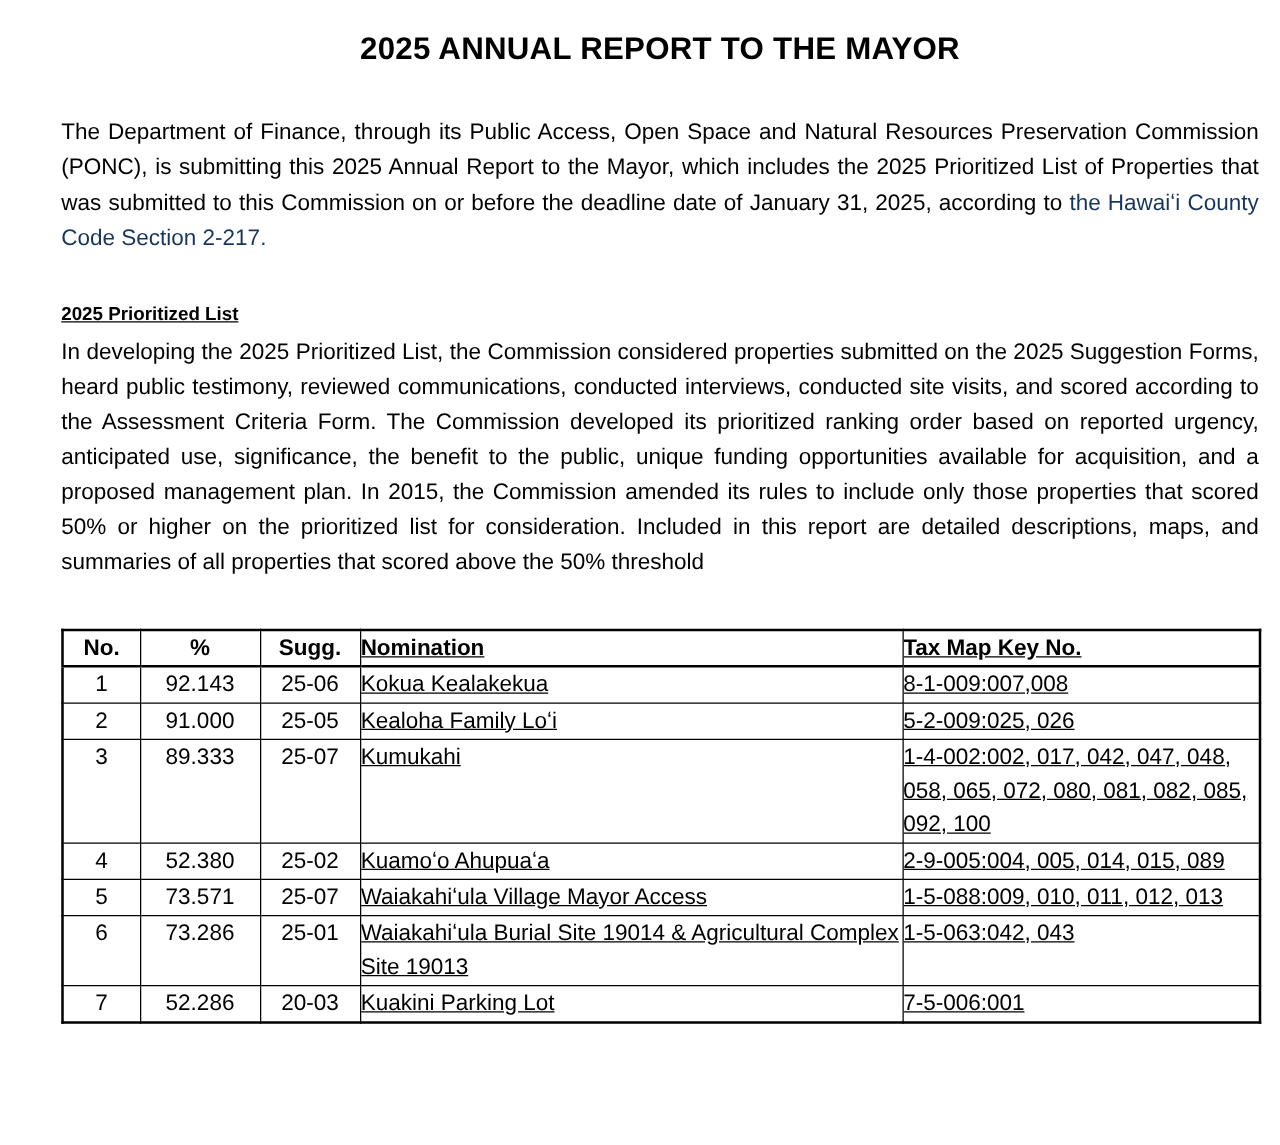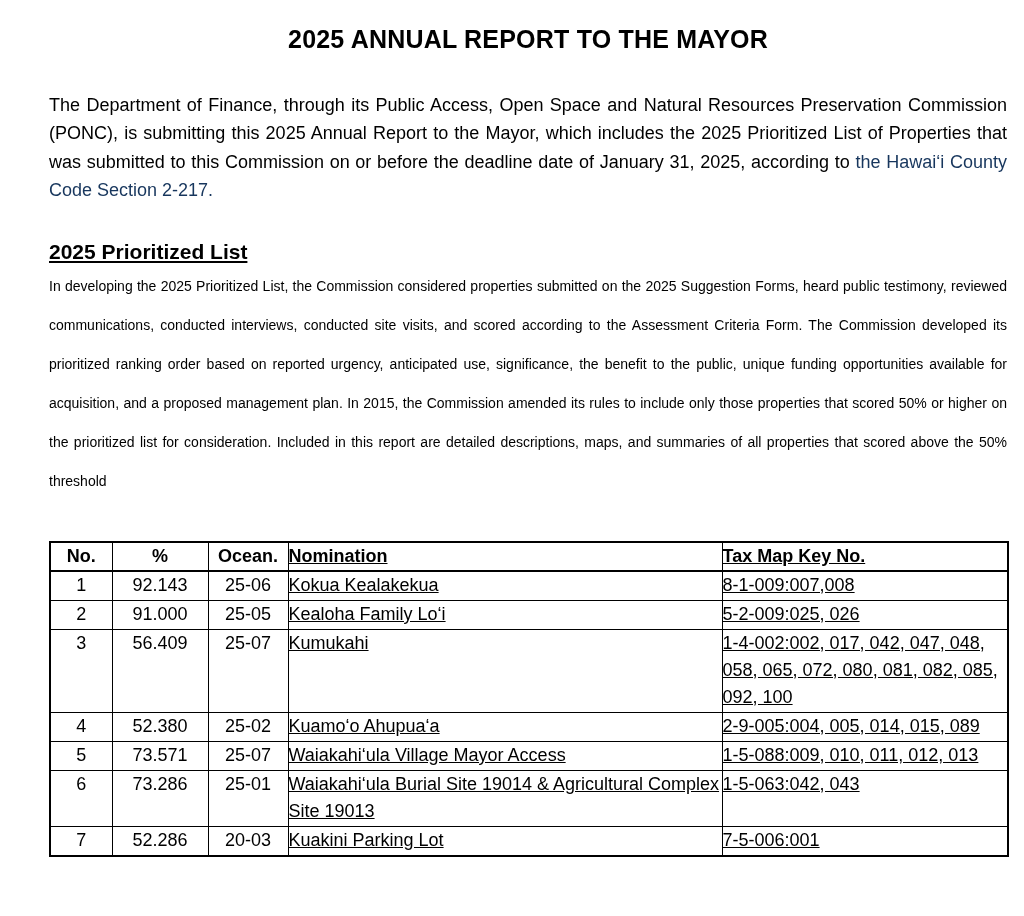--- a/index.html
+++ b/index.html
@@ -31,29 +31,29 @@
     line-height: 28.4px;
     text-align: justify;
   }
   .code-link {
     color: #17365d;
     text-decoration: none;
     cursor: pointer;
   }
   .section-heading {
     margin: 34px 0 0 0;
-    font-size: 21px;
+    font-size: 15px;
     font-weight: bold;
     text-decoration: underline;
     line-height: 26px;
   }
   .section-para {
     margin: 2px 0 0 0;
-    font-size: 14px;
-    line-height: 39px;
+    font-size: 18px;
+    line-height: 28px;
     text-align: justify;
   }
   table.priority-table {
     margin-top: 40px;
     border-collapse: collapse;
     width: 958px;
     table-layout: fixed;
     border: 2px solid #000;
     font-size: 18px;
   }
@@ -102,21 +102,21 @@
       <col class="col-no">
         <col class="col-pct">
         <col class="col-sugg">
         <col class="col-nom">
         <col class="col-tmk">
     </colgroup>
     <thead>
       <tr>
         <th>No.</th>
         <th>%</th>
-        <th>Ocean.</th>
+        <th>Sugg.</th>
         <th class="cell-left">Nomination</th>
         <th class="cell-left">Tax Map Key No.</th>
       </tr>
     </thead>
     <tbody>
       <tr class="data-row">
         <td class="cell-center">1</td>
         <td class="cell-center">92.143</td>
         <td class="cell-center">25-06</td>
         <td class="cell-left">Kokua Kealakekua</td>
@@ -124,21 +124,21 @@
       </tr>
       <tr class="data-row">
         <td class="cell-center">2</td>
         <td class="cell-center">91.000</td>
         <td class="cell-center">25-05</td>
         <td class="cell-left">Kealoha Family Loʻi</td>
         <td class="cell-left">5-2-009:025, 026</td>
       </tr>
       <tr class="data-row">
         <td class="cell-center">3</td>
-        <td class="cell-center">56.409</td>
+        <td class="cell-center">89.333</td>
         <td class="cell-center">25-07</td>
         <td class="cell-left">Kumukahi</td>
         <td class="cell-left">1-4-002:002, 017, 042, 047, 048, 058, 065, 072, 080, 081, 082, 085, 092, 100</td>
       </tr>
       <tr class="data-row">
         <td class="cell-center">4</td>
         <td class="cell-center">52.380</td>
         <td class="cell-center">25-02</td>
         <td class="cell-left">Kuamoʻo Ahupuaʻa</td>
         <td class="cell-left">2-9-005:004, 005, 014, 015, 089</td>

